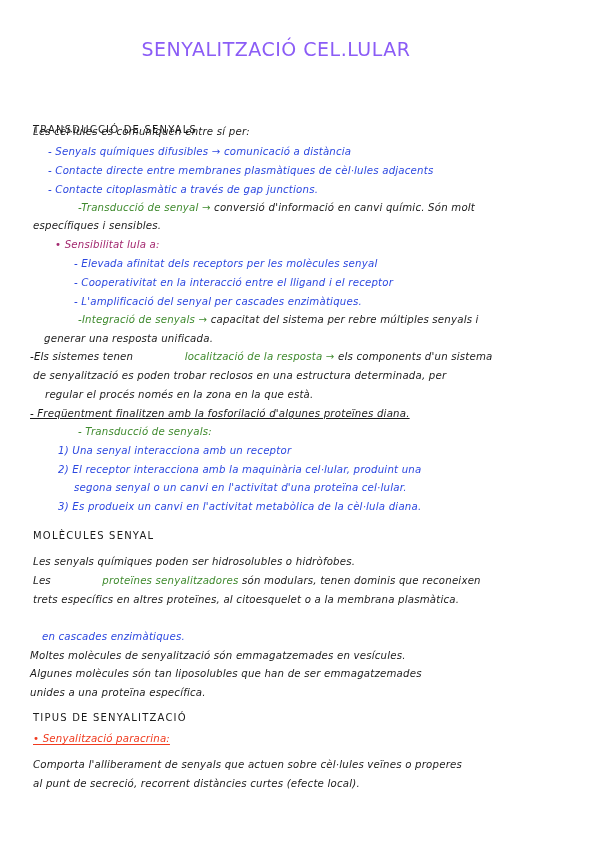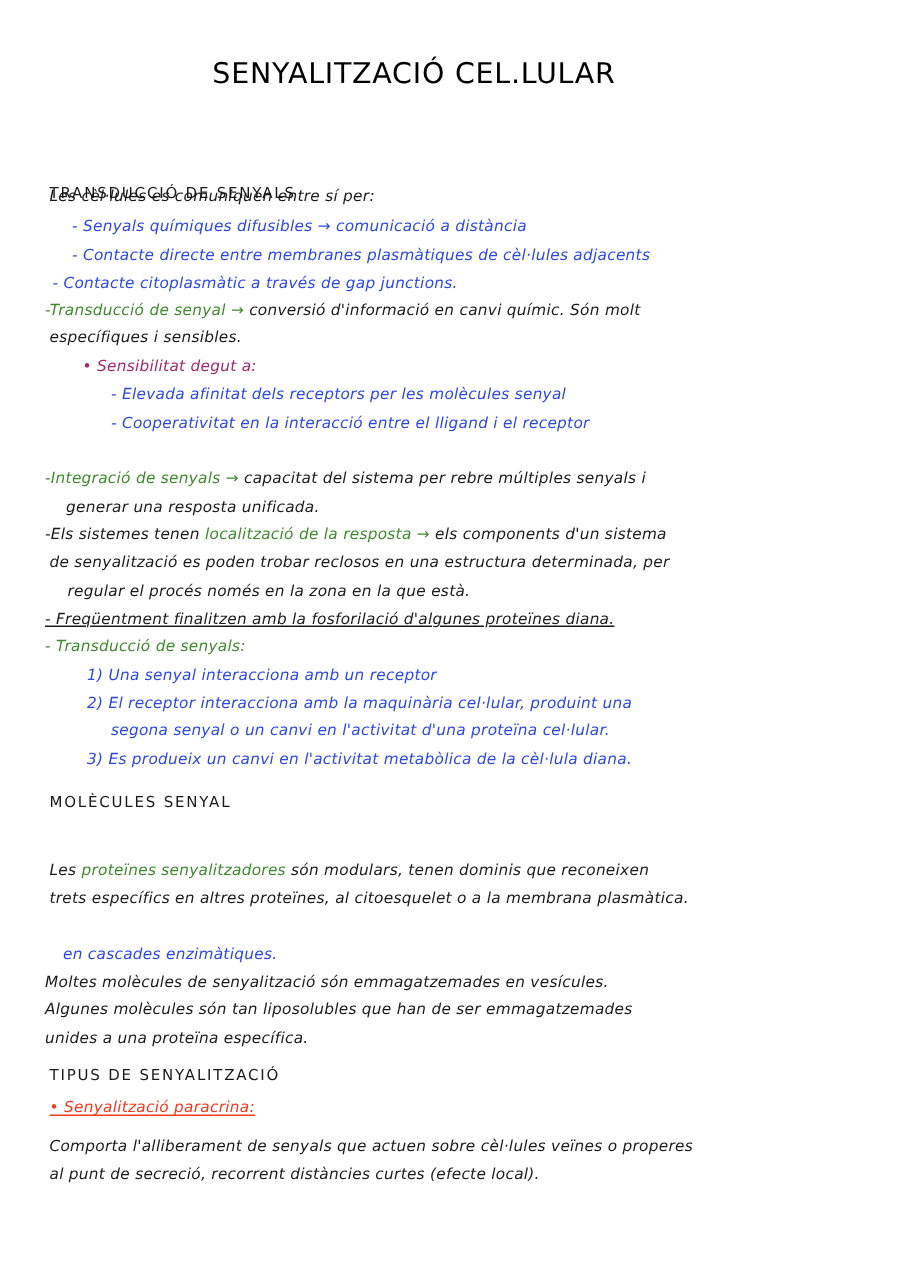--- a/index.html
+++ b/index.html
@@ -4,76 +4,78 @@
 <style>
   html, body { margin: 0; padding: 0; background: #ffffff; }
   body {
     width: 600px; height: 848px; position: relative; overflow: hidden;
     font-family: "DejaVu Sans", sans-serif;
     color: #1a1a1a;
   }
   .page { position: absolute; left: 0; top: 0; width: 600px; height: 848px; }
   .title {
     position: absolute; left: 0; top: 38px; width: 552px; text-align: center;
-    font-size: 19px; letter-spacing: 0.5px; color: #000000;
+    font-size: 19px; letter-spacing: 0.5px; color: #8b5cf6;
     font-family: "DejaVu Sans", sans-serif;
   }
   .line {
     position: absolute; white-space: nowrap;
     font-size: 10.2px; letter-spacing: 0.2px;
     font-family: "DejaVu Sans", sans-serif;
     font-style: italic;
   }
   .heading { font-style: normal; font-size: 10px; letter-spacing: 1.2px; text-transform: uppercase; }
   .black { color: #1a1a1a; }
   .blue { color: #2c48e0; }
-  .green { color: #3f8a2e; }
+  .green { color: #3f8a2e; margin-left: 48px; }
   .purple { color: #a3286f; }
   .red { color: #f03a1e; }
   .u { text-decoration: underline; text-decoration-thickness: 1px; text-underline-offset: 2px; }
 </style>
 </head>
 <body>
 
 <div class="page">
   <div class="title">SENYALITZACIÓ CEL.LULAR</div>
 
   <div class="line heading black" style="left:33px; top:124px;">TRANSDUCCIÓ DE SENYALS</div>
   <div class="line black" style="left:33px; top:126px;">Les cèl·lules es comuniquen entre sí per:</div>
   <div class="line blue" style="left:48px; top:146px;">- Senyals químiques difusibles → comunicació a distància</div>
   <div class="line blue" style="left:48px; top:165px;">- Contacte directe entre membranes plasmàtiques de cèl·lules adjacents</div>
-  <div class="line blue" style="left:35px; top:184px;">- Contacte citoplasmàtic a través de gap junctions.</div>
+  <div class="line blue" style="left:48px; top:184px;">- Contacte citoplasmàtic a través de gap junctions.</div>
 
   <div class="line" style="left:30px; top:202px;">
     <span class="green">-Transducció de senyal →</span><span class="black"> conversió d'informació en canvi químic. Són molt</span>
   </div>
   <div class="line black" style="left:33px; top:220px;">específiques i sensibles.</div>
 
-  <div class="line purple" style="left:55px; top:239px;">• Sensibilitat degut a:</div>
+  <div class="line purple" style="left:55px; top:239px;">• Sensibilitat lula a:</div>
   <div class="line blue" style="left:74px; top:258px;">- Elevada afinitat dels receptors per les molècules senyal</div>
   <div class="line blue" style="left:74px; top:277px;">- Cooperativitat en la interacció entre el lligand i el receptor</div>
+  <div class="line blue" style="left:74px; top:296px;">- L'amplificació del senyal per cascades enzimàtiques.</div>
 
   <div class="line" style="left:30px; top:314px;">
     <span class="green">-Integració de senyals →</span><span class="black"> capacitat del sistema per rebre múltiples senyals i</span>
   </div>
   <div class="line black" style="left:44px; top:333px;">generar una resposta unificada.</div>
 
   <div class="line" style="left:30px; top:351px;">
     <span class="black">-Els sistemes tenen </span><span class="green">localització de la resposta →</span><span class="black"> els components d'un sistema</span>
   </div>
   <div class="line black" style="left:33px; top:370px;">de senyalització es poden trobar reclosos en una estructura determinada, per</div>
   <div class="line black" style="left:33px; top:389px;margin-left:12px;">regular el procés només en la zona en la que està.</div>
   <div class="line black" style="left:30px; top:408px;text-decoration:underline;">- Freqüentment finalitzen amb la fosforilació d'algunes proteïnes diana.</div>
   <div class="line green" style="left:30px; top:426px;">- Transducció de senyals:</div>
   <div class="line blue" style="left:58px; top:445px;">1) Una senyal interacciona amb un receptor</div>
   <div class="line blue" style="left:58px; top:464px;">2) El receptor interacciona amb la maquinària cel·lular, produint una</div>
   <div class="line blue" style="left:74px; top:482px;">segona senyal o un canvi en l'activitat d'una proteïna cel·lular.</div>
   <div class="line blue" style="left:58px; top:501px;">3) Es produeix un canvi en l'activitat metabòlica de la cèl·lula diana.</div>
 
   <div class="line heading black" style="left:33px; top:530px;">MOLÈCULES SENYAL</div>
+  <div class="line black" style="left:33px; top:556px;">Les senyals químiques poden ser hidrosolubles o hidròfobes.</div>
   <div class="line" style="left:33px; top:575px;">
     <span class="black">Les </span><span class="green">proteïnes senyalitzadores</span><span class="black"> són modulars, tenen dominis que reconeixen</span>
   </div>
   <div class="line black" style="left:33px; top:594px;">trets específics en altres proteïnes, al citoesquelet o a la membrana plasmàtica.</div>
   <div class="line blue" style="left:42px; top:631px;">en cascades enzimàtiques.</div>
   <div class="line black" style="left:30px; top:650px;">Moltes molècules de senyalització són emmagatzemades en vesícules.</div>
   <div class="line black" style="left:30px; top:668px;">Algunes molècules són tan liposolubles que han de ser emmagatzemades</div>
   <div class="line black" style="left:30px; top:687px;">unides a una proteïna específica.</div>
 
   <div class="line heading black" style="left:33px; top:712px;">TIPUS DE SENYALITZACIÓ</div>

